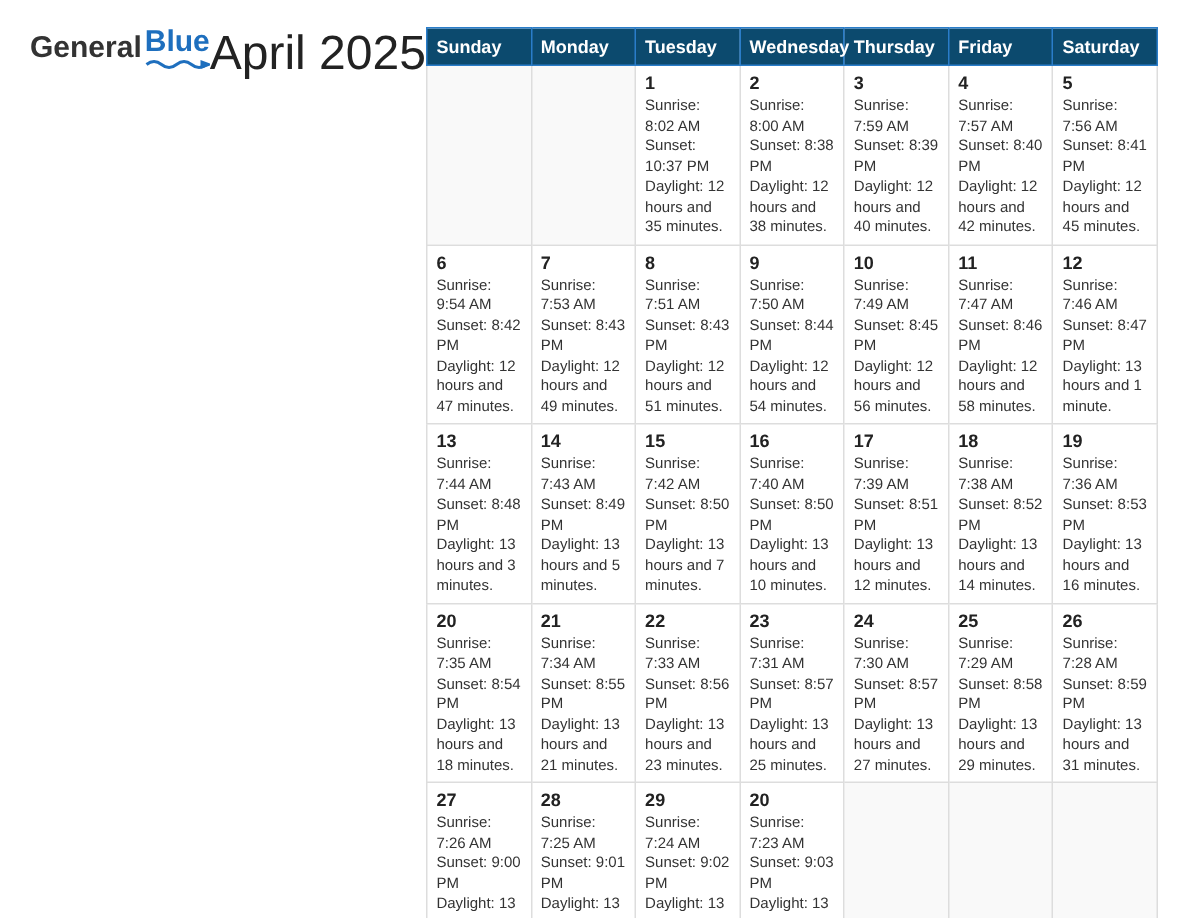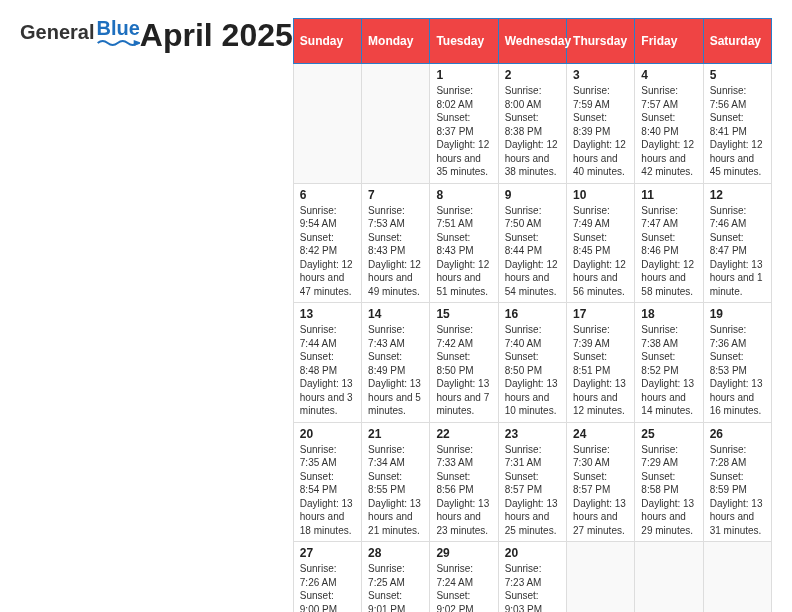--- a/index.html
+++ b/index.html
@@ -21,41 +21,41 @@
       display: flex;
       justify-content: space-between;
       align-items: flex-start;
       margin-bottom: 10px;
     }
     .title-block {
       text-align: right;
     }
     .month-title {
       font-size: 32px;
-      font-weight: bold;
+      font-weight: normal;
       color: #222;
       line-height: 1.1;
     }
     .subtitle {
       font-size: 14px;
       color: #444;
     }
     .calendar {
       flex: 1;
       border: 1px solid #ccc;
       border-collapse: collapse;
       width: 100%;
       table-layout: fixed;
     }
     .calendar th {
-      background: #ef4444;
+      background: #0c4a6e;
       color: #fff;
       font-size: 12px;
       font-weight: bold;
-      padding: 15px 6px;
+      padding: 5px 6px;
       text-align: left;
       border: 1px solid #2a7dc9;
     }
     .calendar td {
       border: 1px solid #ddd;
       vertical-align: top;
       padding: 4px 6px;
       font-size: 10.5px;
       color: #222;
       height: 80px;
@@ -141,21 +141,21 @@
           <th>Saturday</th>
         </tr>
     </thead>
     <tbody id="calendar-body">
     <tr>
           <td class="empty"></td>
           <td class="empty"></td>
           <td>
             <span class="day-num">1</span>
             <div class="cell-text">Sunrise: 8:02 AM
-Sunset: 8:37 PM
+Sunset: 10:37 PM
 Daylight: 12 hours and 35 minutes.</div>
           </td>
           <td>
             <span class="day-num">2</span>
             <div class="cell-text">Sunrise: 8:00 AM
 Sunset: 8:38 PM
 Daylight: 12 hours and 38 minutes.</div>
           </td>
           <td>
             <span class="day-num">3</span>

